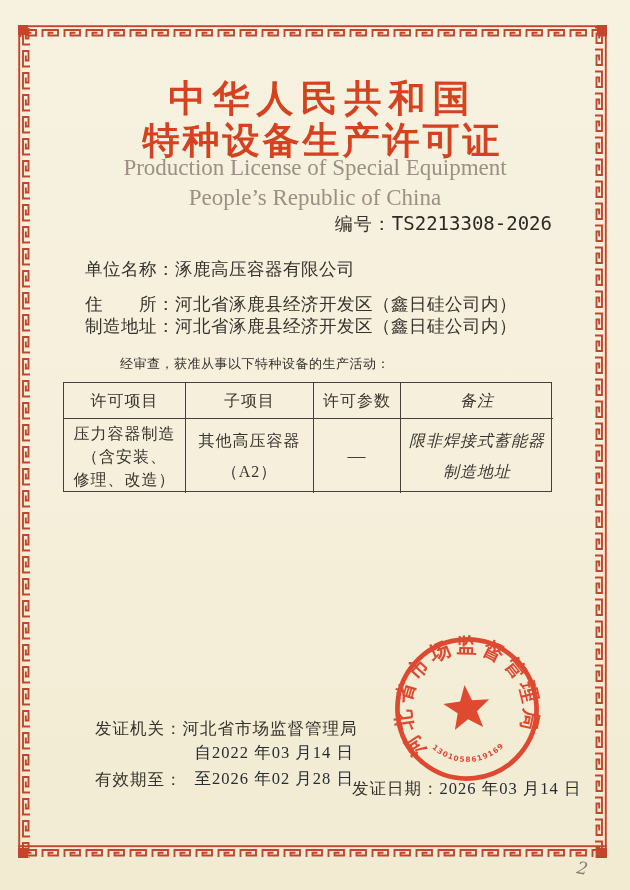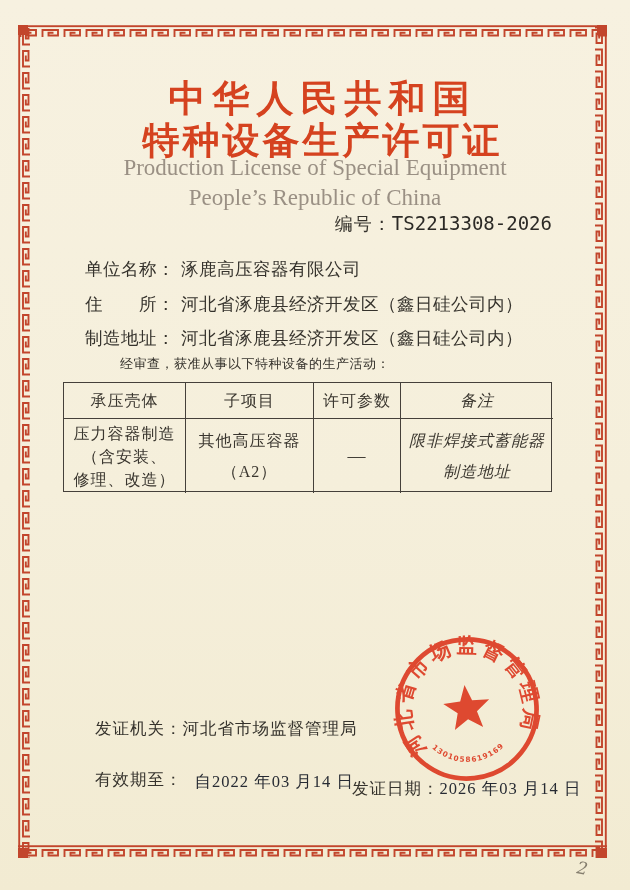--- a/index.html
+++ b/index.html
@@ -30,22 +30,22 @@
   .title-en.l2{top:185px;font-size:23px;}
   .license-no{
     top:212px;right:78px;font-size:18px;color:#35322c;letter-spacing:1px;
   }
   .license-no .num{
     font-family:"DejaVu Sans Mono","Liberation Mono",monospace;
     font-size:19px;color:#2c2a26;letter-spacing:0;
   }
   
   .field{left:85px;font-size:17.5px;color:#35322c;letter-spacing:0.5px;white-space:nowrap;}
-  .field .lbl{margin-right:6px;}
-  .f1{top:257px;} .f2{top:292px;} .f3{top:326px;}
+  .field .lbl{}
+  .f1{top:257px;} .f2{top:292px;} .f3{top:314px;}
   .approval{top:355px;left:120px;font-size:13px;color:#35322c;letter-spacing:0.5px;}
   
   .lic-table{
     top:382px;left:63px;width:489px;height:110px;
     display:grid;
     grid-template-columns:122px 128px 87px 152px;
     grid-template-rows:36px 74px;
     border:1.6px solid #45403a;
     box-sizing:border-box;
     font-size:16px;color:#3a362f;
@@ -57,21 +57,21 @@
   }
   .cell.last{border-right:none;font-style:italic;}
   .cell.bodyrow{border-bottom:none;}
   .cell .sp{height:8px;}
   .dash{font-size:18px;}
   
   .foot-row{font-size:16.5px;color:#35322c;letter-spacing:1px;white-space:nowrap;}
   .authority{top:702px;left:95px;margin-top:16px;}
   .validity{top:740px;left:95px;display:flex;}
   .validity .vlabel{margin-top:29px;margin-right:12px;}
-  .validity .dates{display:flex;flex-direction:column;line-height:26px;color:#2b2e34;margin-top:29px;}
+  .validity .dates{display:flex;flex-direction:column;line-height:26px;color:#2b2e34;}
   .issue{top:778px;left:352px;}
   .datechars{color:#272b33;}
   .seal{left:388px;top:630px;transform:rotate(-6deg);opacity:0.92;}
   .sealred{stroke:#dd3c23;fill:none;}
   .sealfill{fill:#dd3c23;stroke:none;}
   .sealtext{fill:#dd3c23;font-family:"DejaVu Sans","Liberation Sans",sans-serif;font-weight:bold;}
   .pagenote{
     top:858px;left:577px;font-size:17px;color:#857e6e;
     font-style:italic;transform:rotate(10deg);
     font-family:"DejaVu Serif","Liberation Serif",serif;
@@ -129,21 +129,21 @@
   </div>
   <div class="abs field f2">
     <span class="lbl">住　　所：</span><span>河北省涿鹿县经济开发区（鑫日硅公司内）</span>
   </div>
   <div class="abs field f3">
     <span class="lbl">制造地址：</span><span>河北省涿鹿县经济开发区（鑫日硅公司内）</span>
   </div>
   <div class="abs approval">经审查，获准从事以下特种设备的生产活动：</div>
 
   <div class="abs lic-table">
-    <div class="cell">承压壳体</div>
+    <div class="cell">许可项目</div>
     <div class="cell">子项目</div>
     <div class="cell">许可参数</div>
     <div class="cell last">备注</div>
 
     <div class="cell bodyrow">
       <div>压力容器制造</div>
       <div>（含安装、</div>
       <div>修理、改造）</div>
     </div>
     <div class="cell bodyrow">
@@ -160,20 +160,21 @@
   </div>
 
   <div class="abs foot-row authority">
     <span>发证机关：</span><span>河北省市场监督管理局</span>
   </div>
 
   <div class="abs foot-row validity">
     <span class="vlabel">有效期至：</span>
     <span class="dates">
       <span class="datechars">自2022 年03 月14 日</span>
+      <span class="datechars">至2026 年02 月28 日</span>
     </span>
   </div>
 
   <div class="abs foot-row issue">
     <span>发证日期：</span><span class="datechars">2026 年03 月14 日</span>
   </div>
 
   <svg class="abs seal" width="158" height="158" viewBox="0 0 150 150">
     <defs>
       <path id="arcT" d="M 36.8,113.2 A 54,54 0 1 1 113.2,113.2"></path>

